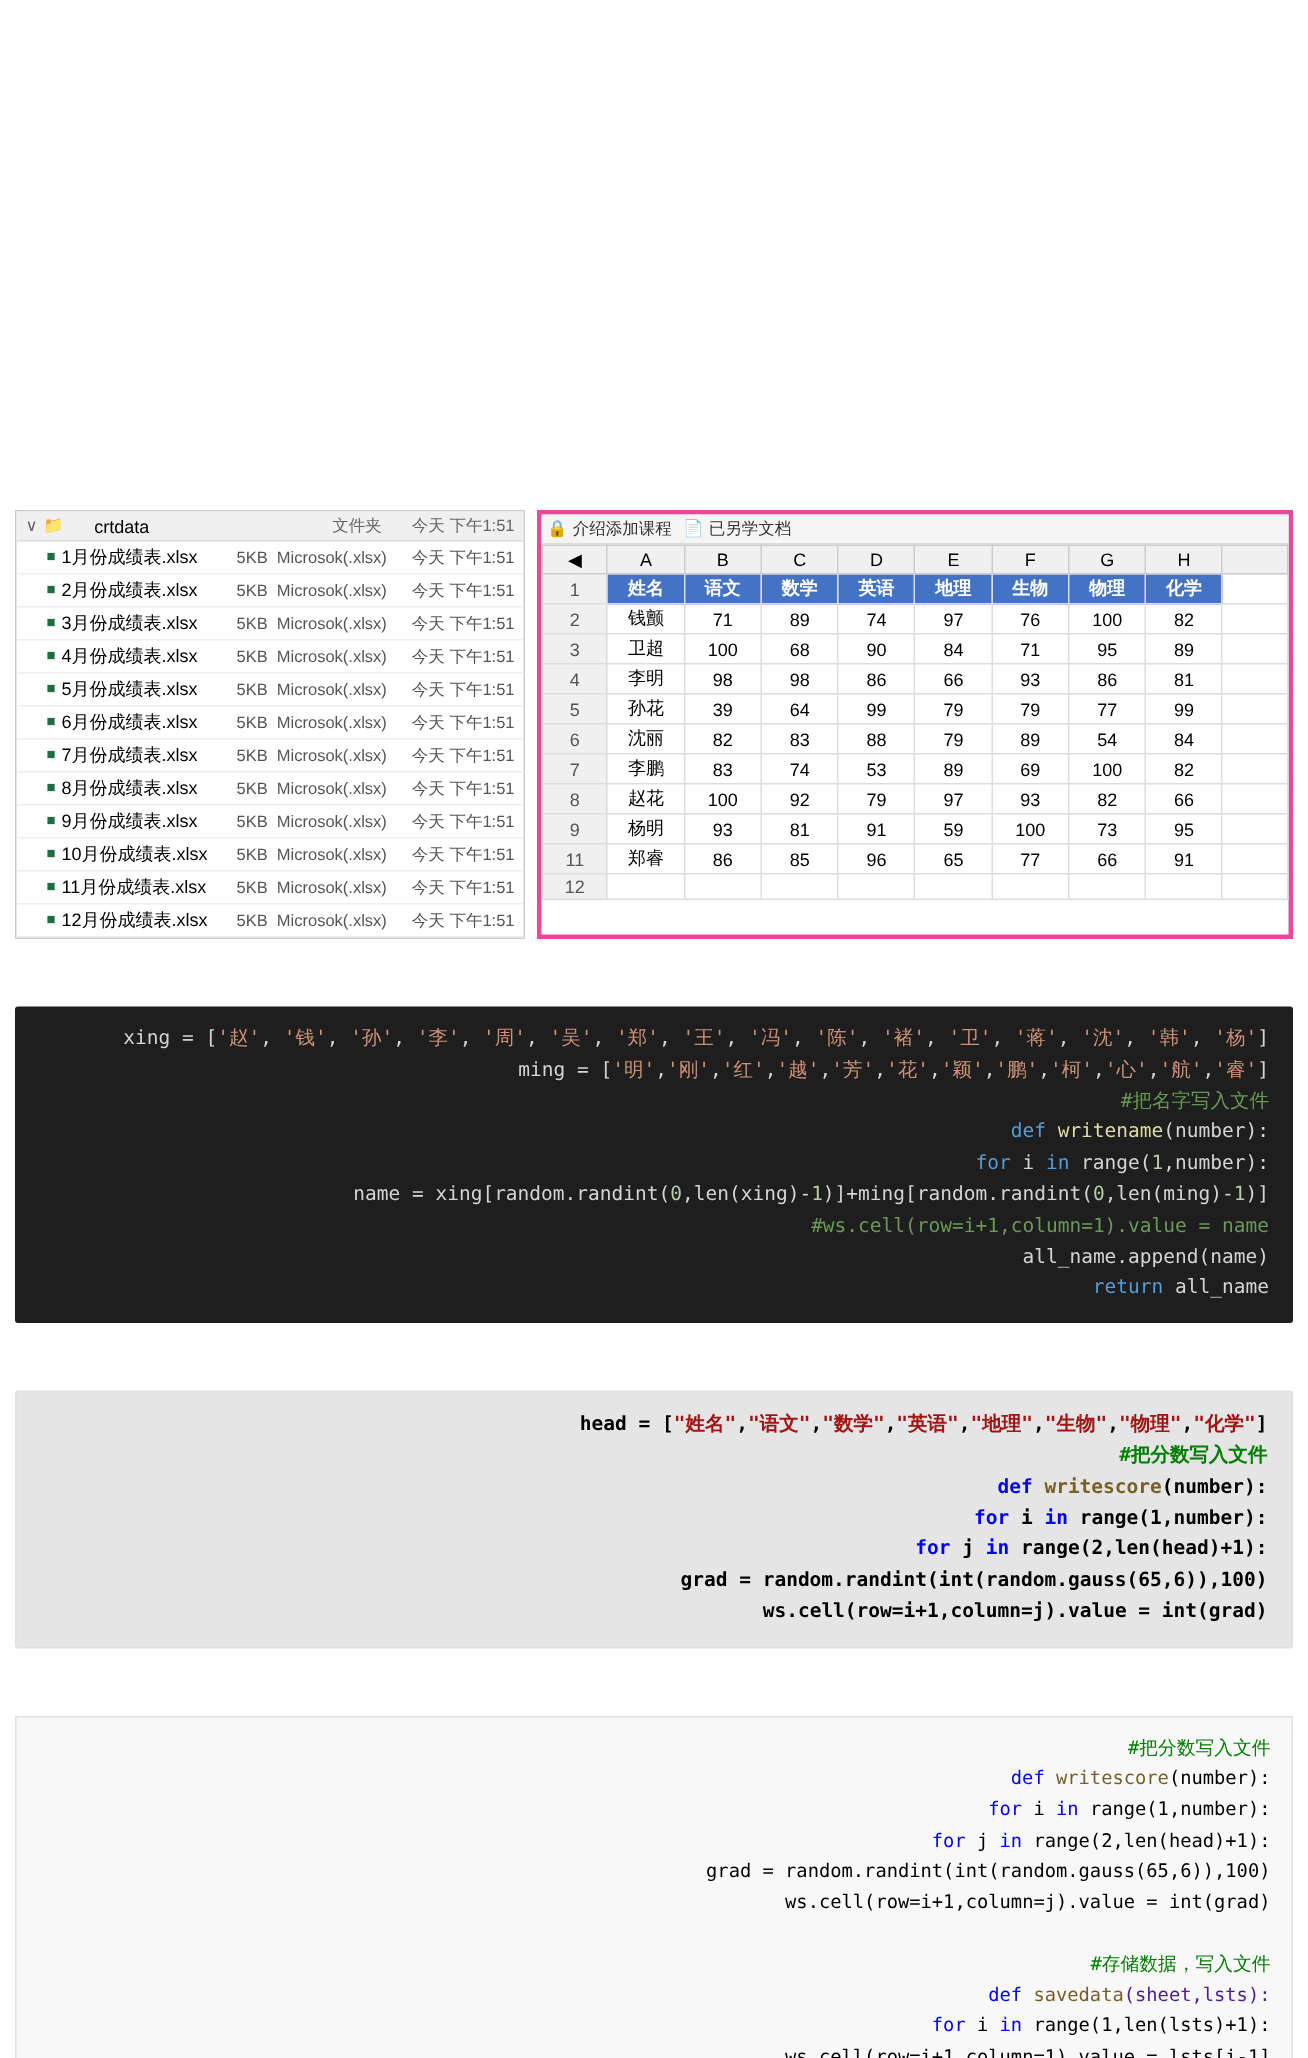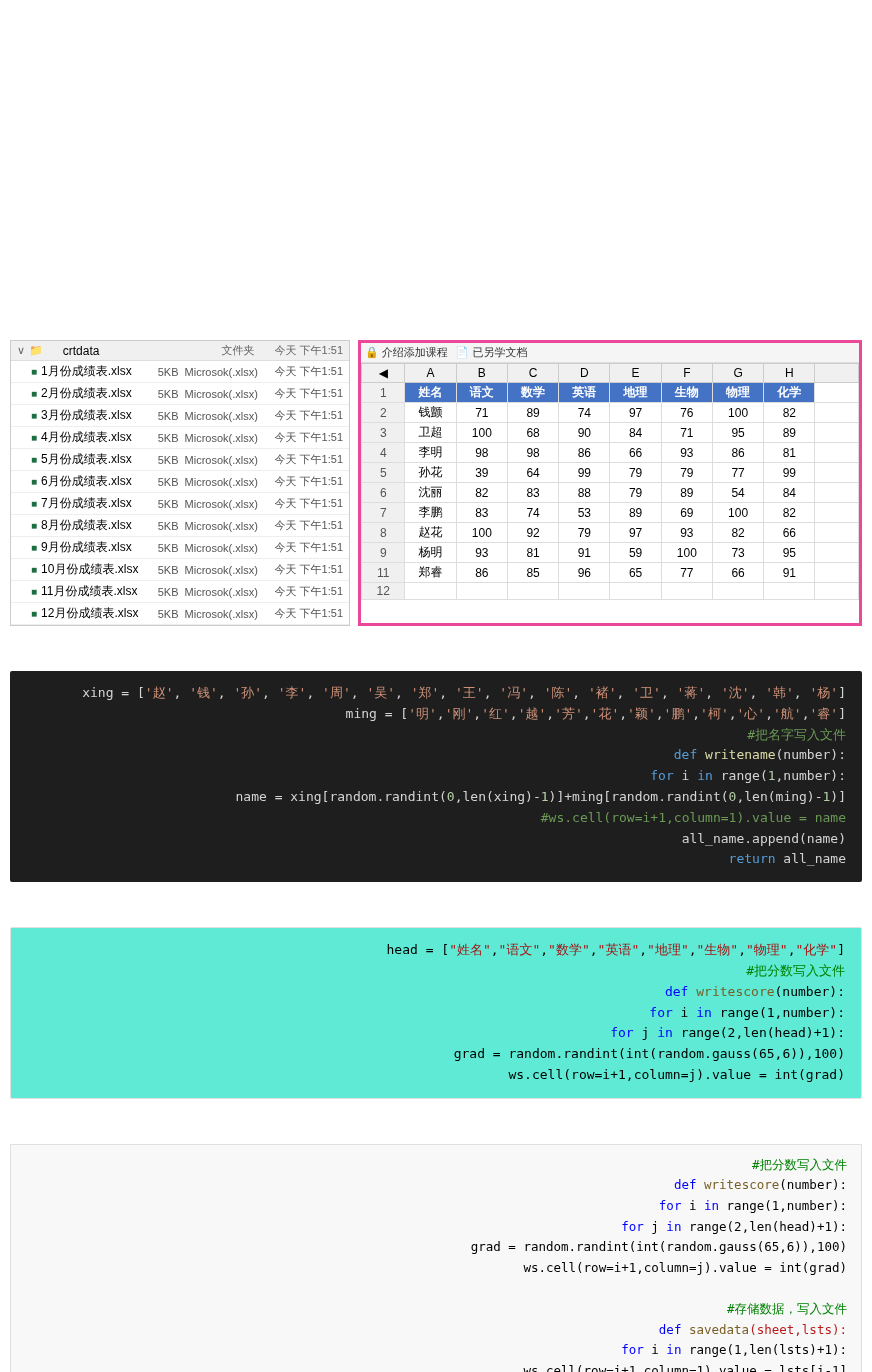--- a/index.html
+++ b/index.html
@@ -168,23 +168,24 @@
       background: #1e1e1e;
       color: #d4d4d4;
       font-family: 'Consolas', 'Courier New', monospace;
       font-size: 13px;
       padding: 12px 16px;
       border-radius: 2px;
       line-height: 1.6;
     }
 
     .code-section.light {
-      background: #5eead4;
+      background: #e5e5e5;
       color: #000;
       border: 1px solid #e0e0e0;
+      font-weight: bold;
     }
 
     .kw { color: #569cd6; }
     .comment { color: #6a9955; }
     .string { color: #ce9178; }
     .string-light { color: #a31515; }
     .number { color: #b5cea8; }
     .func { color: #dcdcaa; }
 
     .kw-light { color: #0000ff; }
@@ -501,21 +502,21 @@
 
   <div class="bottom-code">
     <pre><span class="comment-light">#把分数写入文件</span>
 <span class="kw-light">def</span> <span class="func-light">writescore</span><span style="color:#000;">(number):</span>
 <span style="color:#000;">        </span><span class="kw-light">for</span><span style="color:#000;"> i </span><span class="kw-light">in</span><span style="color:#000;"> range(1,number):</span>
 <span style="color:#000;">                </span><span class="kw-light">for</span><span style="color:#000;"> j </span><span class="kw-light">in</span><span style="color:#000;"> range(2,len(head)+1):</span>
 <span style="color:#000;">                        grad = random.randint(int(random.gauss(65,6)),100)</span>
 <span style="color:#000;">                        ws.cell(row=i+1,column=j).value = int(grad)</span>
 
 <span class="comment-light">#存储数据，写入文件</span>
-<span class="kw-light">def</span> <span class="func-light">savedata</span><span style="color:#b91c1c;">(sheet,lsts):</span>
+<span class="kw-light">def</span> <span class="func-light">savedata</span><span style="color:#4c1d95;">(sheet,lsts):</span>
 <span style="color:#000;">        </span><span class="kw-light">for</span><span style="color:#000;"> i </span><span class="kw-light">in</span><span style="color:#000;"> range(1,len(lsts)+1):</span>
 <span style="color:#000;">                ws.cell(row=i+1,column=1).value = lsts[i-1]</span>
 
 
 
 
 
 
 
 

